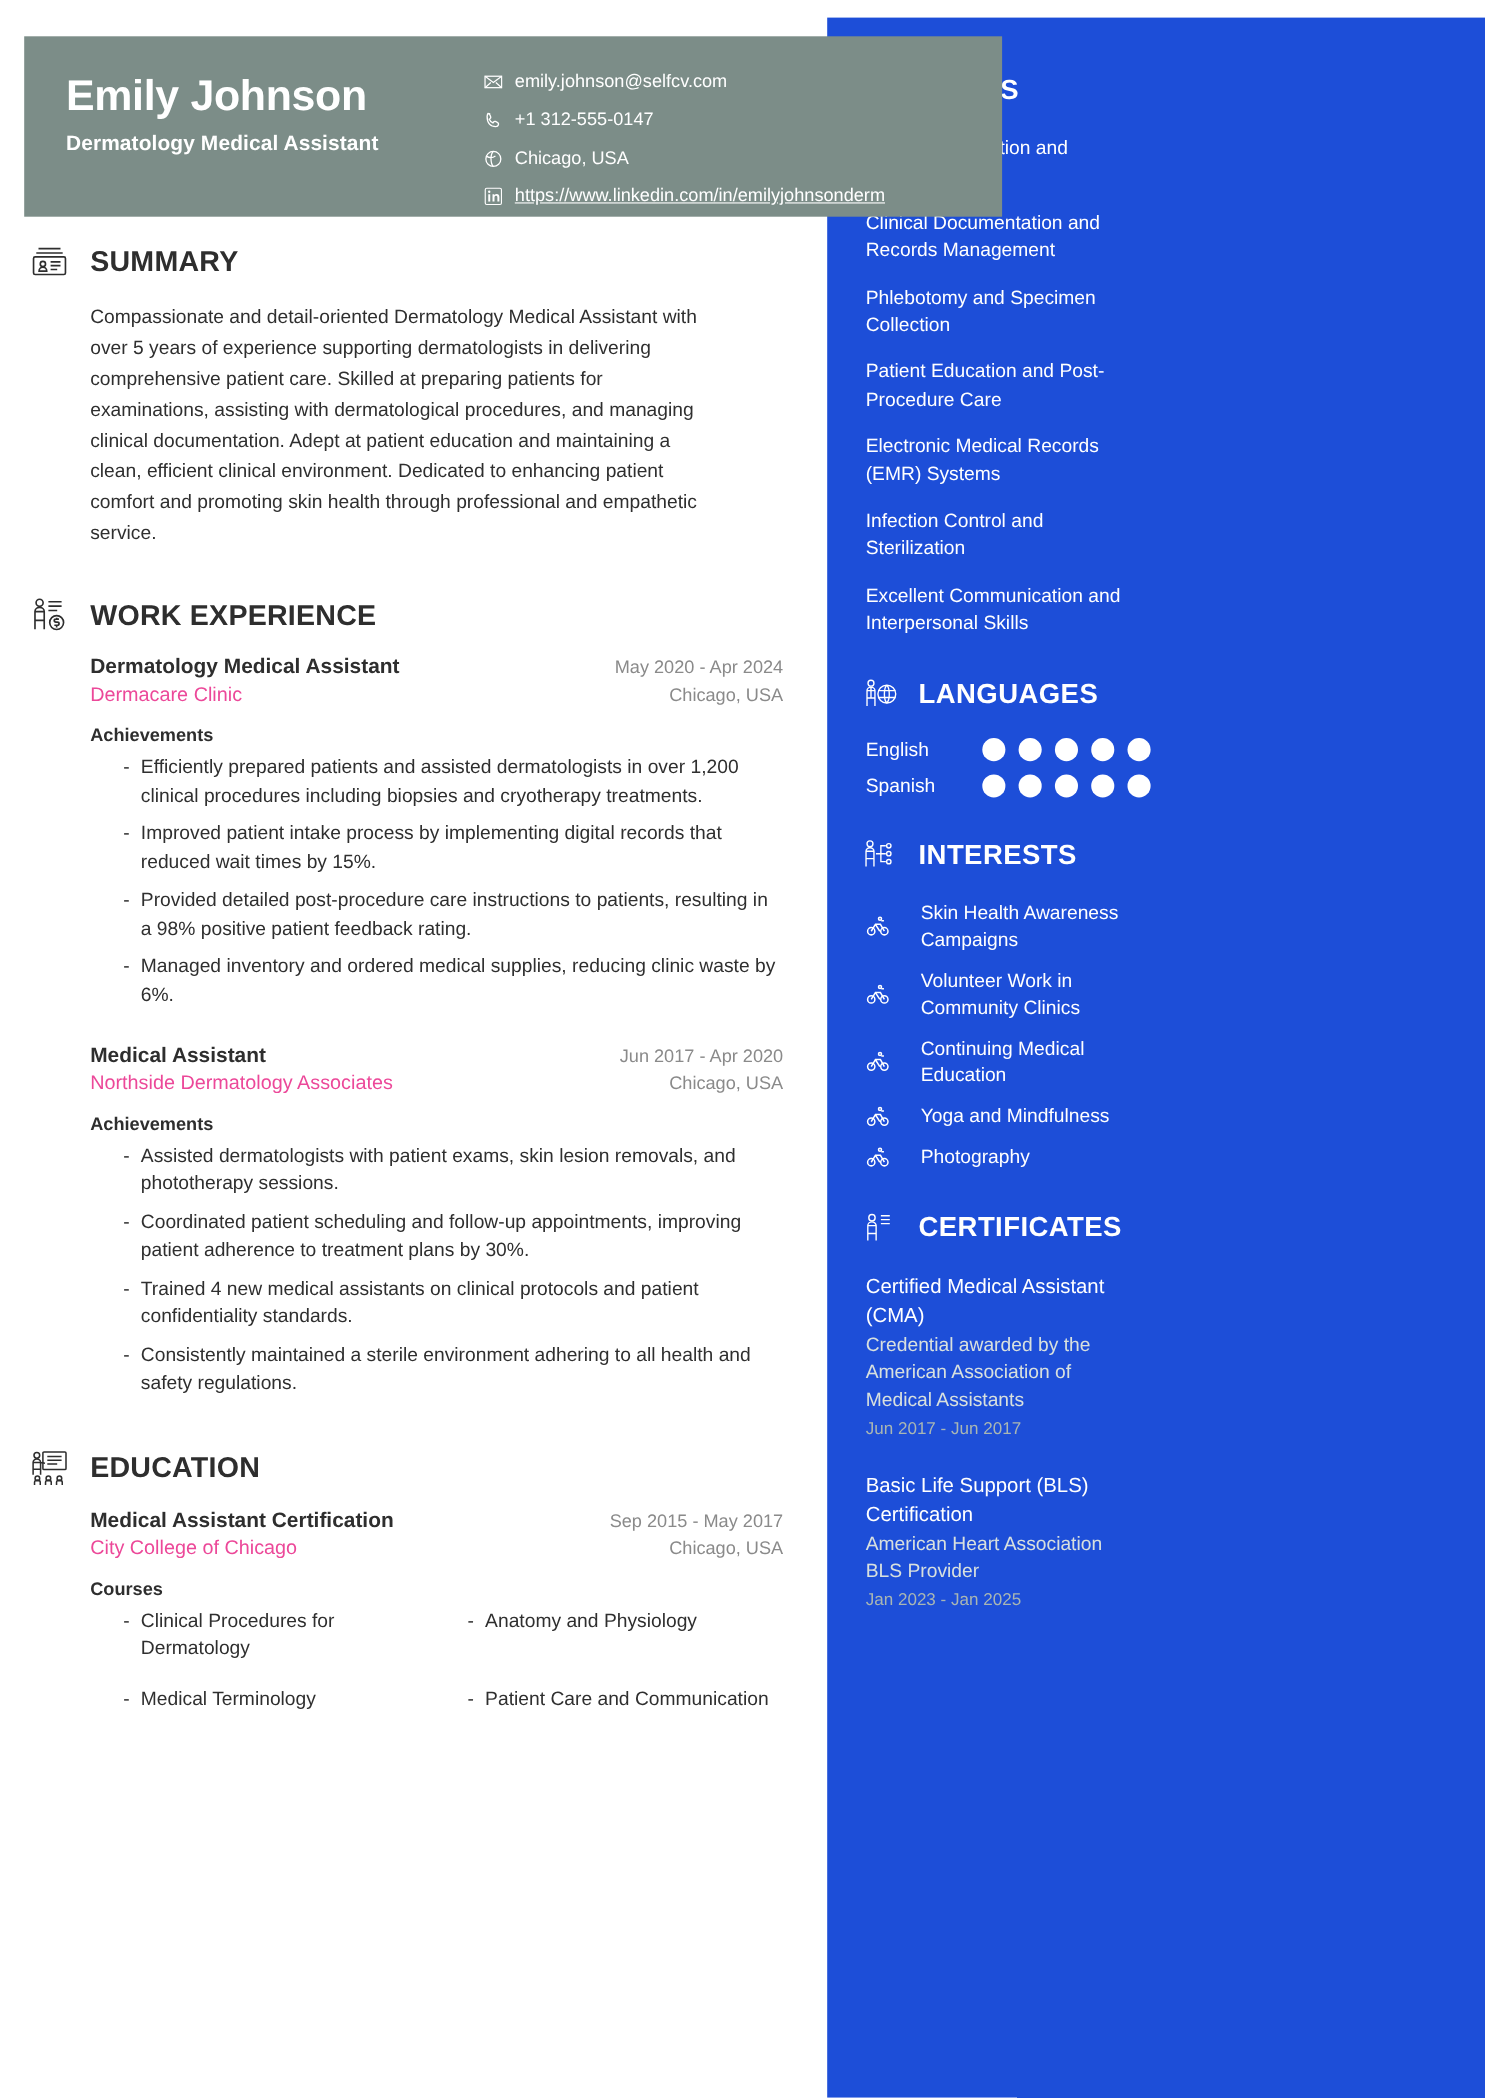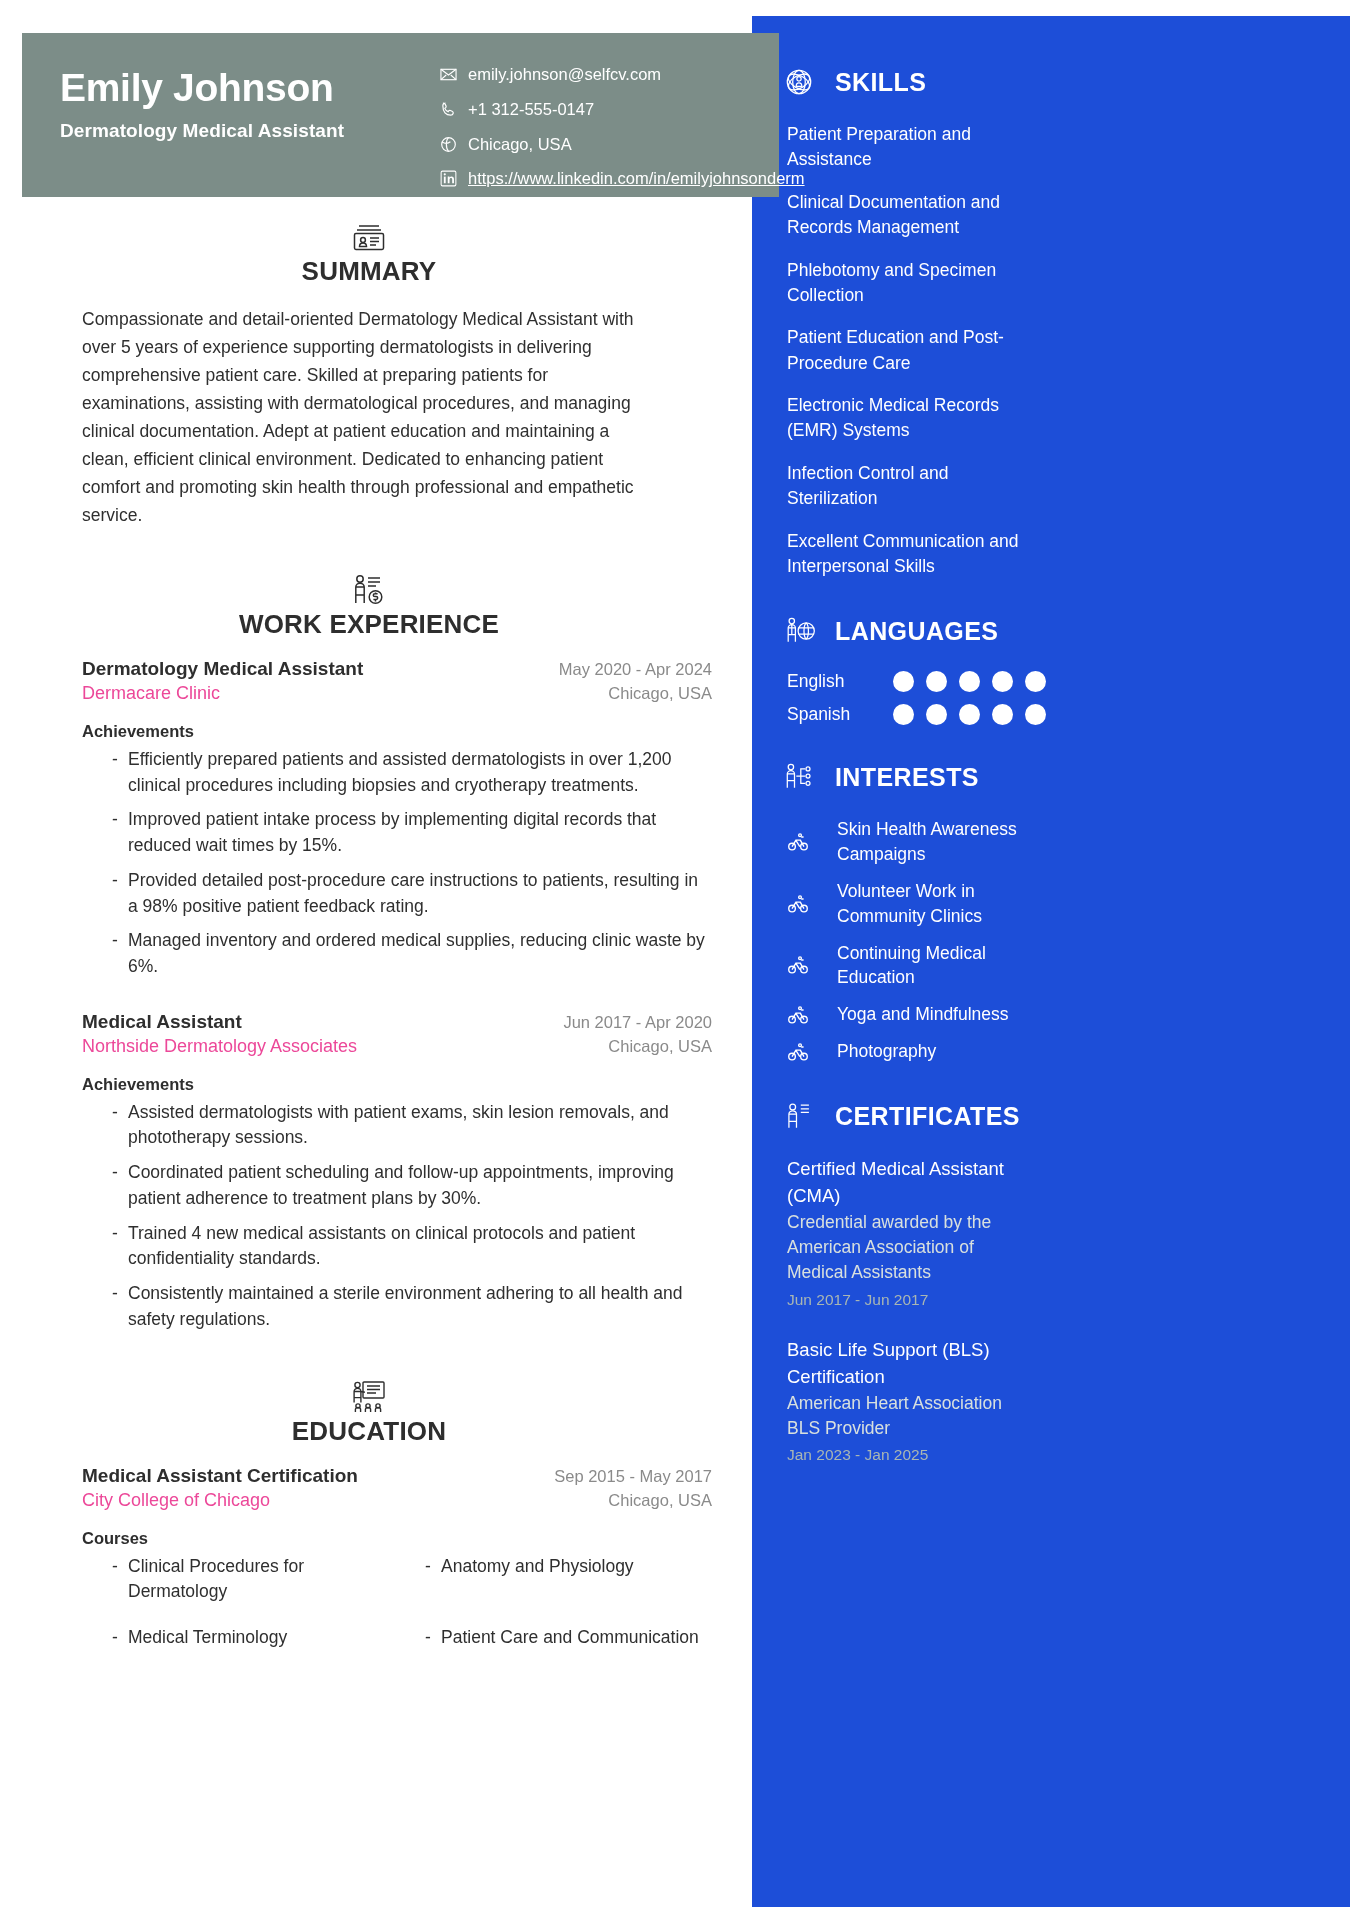--- a/index.html
+++ b/index.html
@@ -42,39 +42,39 @@
   .int-label { color:#ffffff; font-size:17.5px; line-height:1.42; font-weight:300; max-width:215px; }
 
   .cert-list { padding-left:6px; }
   .cert-item { margin-bottom:26px; }
   .cert-title { color:#ffffff; font-size:18.5px; line-height:1.45; font-weight:400; max-width:240px; }
   .cert-desc { color:#d8e0de; font-size:17.5px; line-height:1.45; font-weight:300; max-width:240px; }
   .cert-date { color:#a9b6b3; font-size:15.5px; line-height:1.5; font-weight:300; margin-top:2px; }
 
   
   .banner {
-    position:absolute; top:33px; left:22px; width:757px; height:164px;
+    position:absolute; top:33px; left:22px; width:889px; height:164px;
     background:#7c8d88; padding:28px 34px 0 38px; display:flex;
   }
   .banner-left { flex:0 0 380px; padding-top:6px; }
   .name {
     color:#ffffff; font-size:39px; font-weight:bold; letter-spacing:-0.3px; line-height:1.1;
   }
   .role { color:#ffffff; font-size:19px; font-weight:bold; margin-top:10px; letter-spacing:0.1px; }
   .banner-right { flex:1; padding-top:2px; }
   .contact-row { display:flex; align-items:flex-start; gap:11px; margin-bottom:12px; }
   .contact-ic { width:17px; height:17px; flex:0 0 17px; margin-top:3px; }
   .contact-ic svg { width:17px; height:17px; display:block; }
   .contact-tx { color:#ffffff; font-size:16.5px; line-height:1.38; font-weight:400; }
   .contact-tx.link { text-decoration:underline; max-width:308px; display:block; }
 
   
   .main { position:absolute; top:218px; left:0; width:752px; padding:0 40px 0 26px; }
   .main-sec { margin-bottom:6px; }
-  .main-head { display:flex; align-items:center; margin-bottom:18px;flex-direction:column; }
+  .main-head { display:flex; align-items:center; gap:18px; margin-bottom:18px; }
   .main-head h2 { color:#2e2e2e; font-size:26px; font-weight:bold; letter-spacing:0.2px; }
   .main-icon { width:38px; height:38px; flex:0 0 38px; }
   .main-icon svg { width:38px; height:38px; display:block; }
 
   .summary-text {
     color:#2f2f2f; font-size:17.5px; line-height:1.60; font-weight:300;
     padding-left:56px; max-width:625px;
   }
 
   .entry { padding-left:56px; margin-bottom:4px; }

